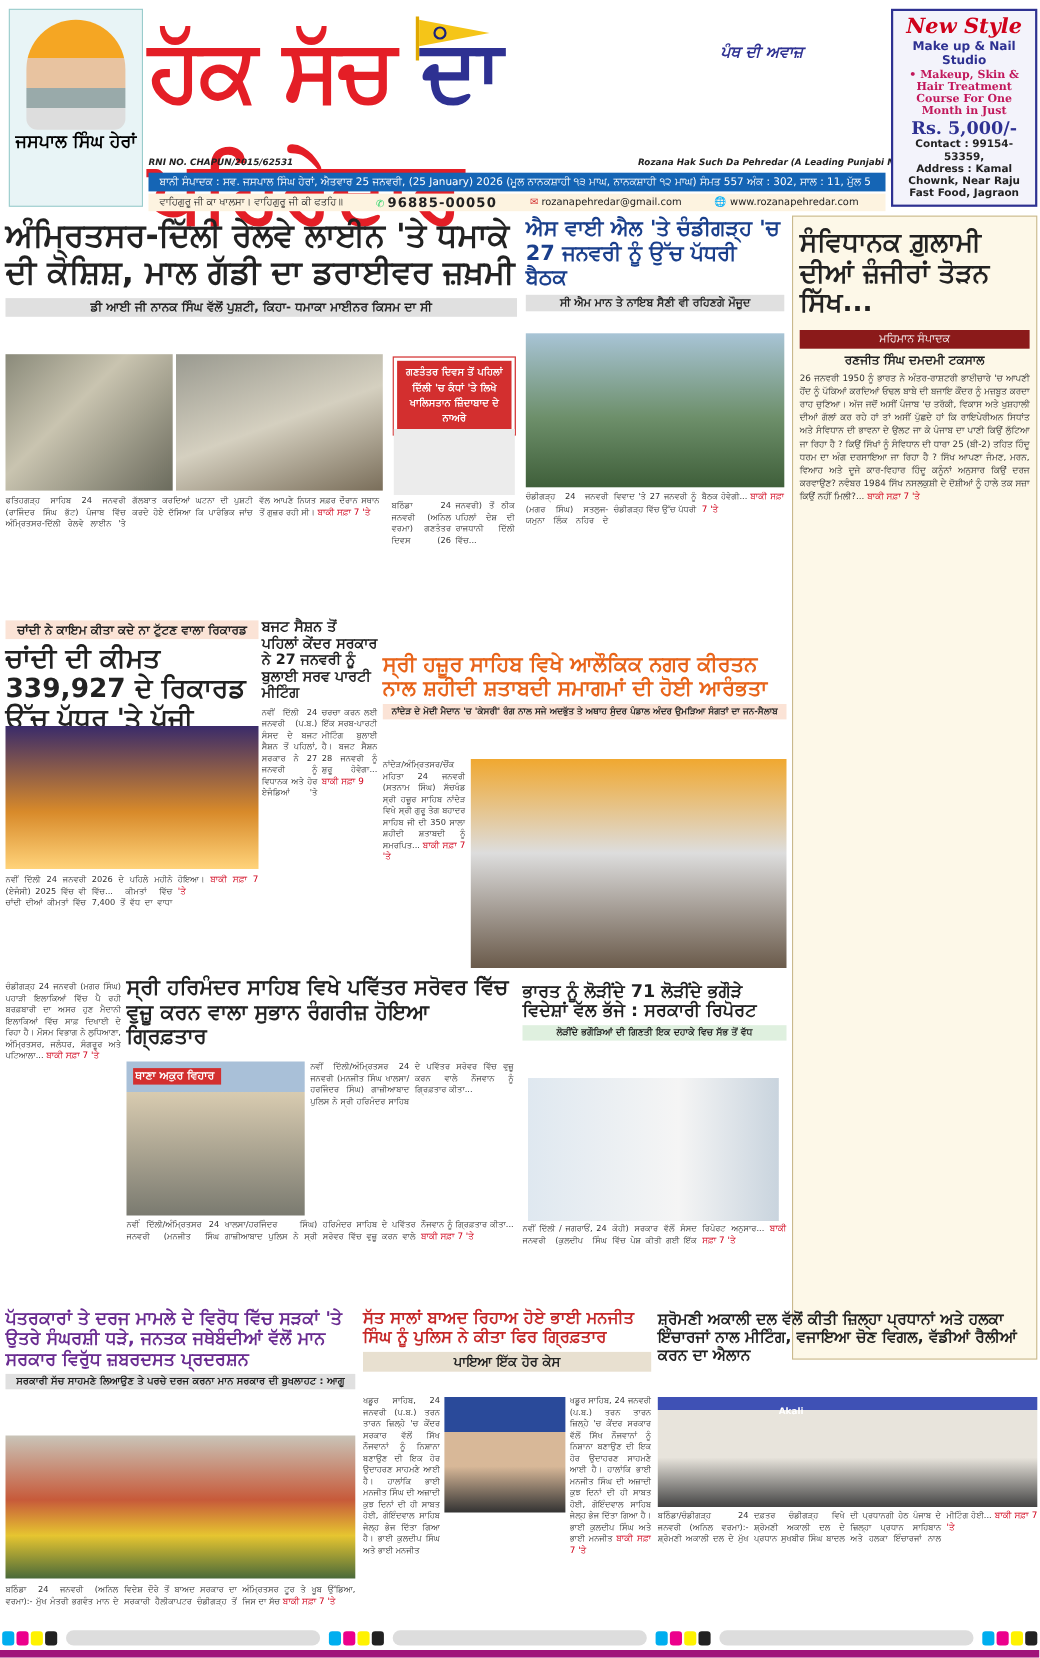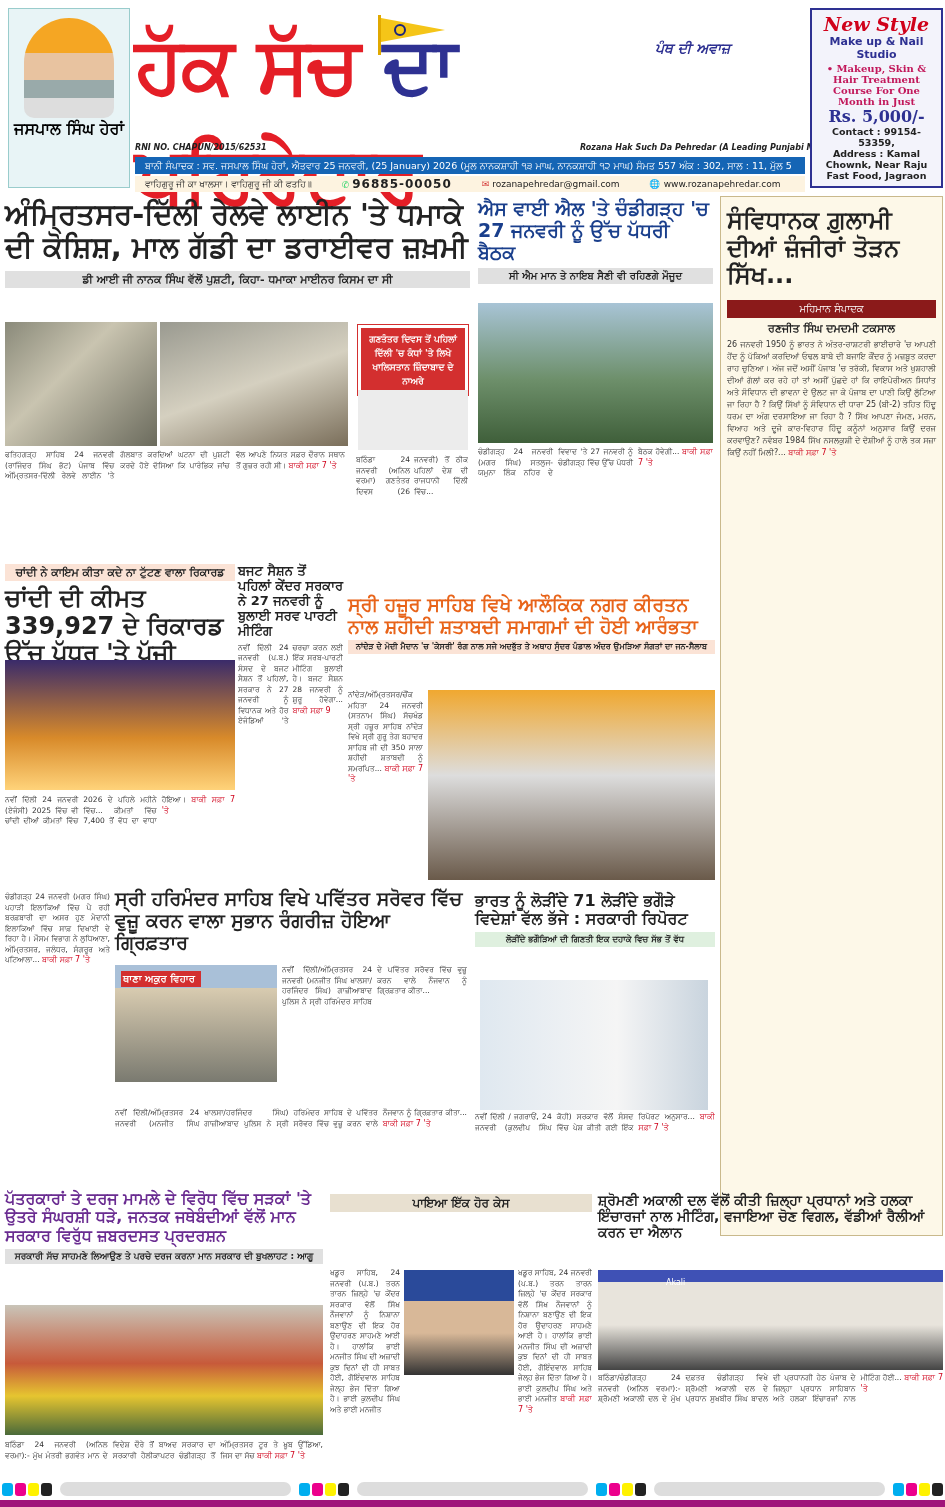--- a/index.html
+++ b/index.html
@@ -117,52 +117,53 @@
 <div class="abs body-text" style="left:348px;top:690px;width:75px;height:190px"><span>ਨਾਂਦੇੜ/ਅੰਮ੍ਰਿਤਸਰ/ਚੌਂਕ ਮਹਿਤਾ 24 ਜਨਵਰੀ (ਸਤਨਾਮ ਸਿੰਘ) ਸੱਚਖੰਡ ਸ੍ਰੀ ਹਜ਼ੂਰ ਸਾਹਿਬ ਨਾਂਦੇੜ ਵਿਖੇ ਸ੍ਰੀ ਗੁਰੂ ਤੇਗ ਬਹਾਦਰ ਸਾਹਿਬ ਜੀ ਦੀ 350 ਸਾਲਾ ਸ਼ਹੀਦੀ ਸ਼ਤਾਬਦੀ ਨੂੰ ਸਮਰਪਿਤ...</span> <span class="cont">ਬਾਕੀ ਸਫ਼ਾ 7 'ਤੇ</span></div>
 <div class="abs photo" style="left:428px;top:690px;width:287px;height:190px;background:linear-gradient(#f0a830,#ddd 45%,#6a5a4a)"></div>
 
 <div class="abs" style="left:5px;top:888px;width:105px">
   <div class="body-text" style="height:225px;margin-top:4px"><span>ਚੰਡੀਗੜ੍ਹ 24 ਜਨਵਰੀ (ਮਗਰ ਸਿੰਘ) ਪਹਾੜੀ ਇਲਾਕਿਆਂ ਵਿੱਚ ਪੈ ਰਹੀ ਬਰਫ਼ਬਾਰੀ ਦਾ ਅਸਰ ਹੁਣ ਮੈਦਾਨੀ ਇਲਾਕਿਆਂ ਵਿੱਚ ਸਾਫ਼ ਦਿਖਾਈ ਦੇ ਰਿਹਾ ਹੈ। ਮੌਸਮ ਵਿਭਾਗ ਨੇ ਲੁਧਿਆਣਾ, ਅੰਮ੍ਰਿਤਸਰ, ਜਲੰਧਰ, ਸੰਗਰੂਰ ਅਤੇ ਪਟਿਆਲਾ...</span> <span class="cont">ਬਾਕੀ ਸਫ਼ਾ 7 'ਤੇ</span></div>
 </div>
 
 <div class="abs" style="left:115px;top:888px;width:352px">
   <div class="hl" style="font-size:19px">ਸ੍ਰੀ ਹਰਿਮੰਦਰ ਸਾਹਿਬ ਵਿਖੇ ਪਵਿੱਤਰ ਸਰੋਵਰ ਵਿੱਚ ਵੁਜ਼ੂ ਕਰਨ ਵਾਲਾ ਸੁਭਾਨ ਰੰਗਰੀਜ਼ ਹੋਇਆ ਗ੍ਰਿਫ਼ਤਾਰ</div>
 </div>
-<div class="abs photo" style="left:115px;top:965px;width:162px;height:117px;background:linear-gradient(#a9c0d8 0 20%,#d8cbb0 20%,#7a7a70)">
+<div class="abs photo" style="left:115px;top:965px;width:162px;height:140px;background:linear-gradient(#a9c0d8 0 20%,#d8cbb0 20%,#7a7a70)">
   <div style="background:#d32f2f;color:#fff;font-size:10px;font-weight:bold;padding:2px;width:80px;margin:6px">ਥਾਣਾ ਅਕੁਰ ਵਿਹਾਰ</div>
 </div>
 <div class="abs body-text" style="left:282px;top:965px;width:185px;height:140px;column-count:2;column-gap:5px">ਨਵੀਂ ਦਿੱਲੀ/ਅੰਮ੍ਰਿਤਸਰ 24 ਜਨਵਰੀ (ਮਨਜੀਤ ਸਿੰਘ ਖਾਲਸਾ/ਹਰਜਿੰਦਰ ਸਿੰਘ) ਗਾਜ਼ੀਆਬਾਦ ਪੁਲਿਸ ਨੇ ਸ੍ਰੀ ਹਰਿਮੰਦਰ ਸਾਹਿਬ ਦੇ ਪਵਿੱਤਰ ਸਰੋਵਰ ਵਿੱਚ ਵੁਜ਼ੂ ਕਰਨ ਵਾਲੇ ਨੌਜਵਾਨ ਨੂੰ ਗ੍ਰਿਫ਼ਤਾਰ ਕੀਤਾ...</div>
 <div class="abs body-text" style="left:115px;top:1108px;width:352px;height:65px;column-count:4;column-gap:5px"><span>ਨਵੀਂ ਦਿੱਲੀ/ਅੰਮ੍ਰਿਤਸਰ 24 ਜਨਵਰੀ (ਮਨਜੀਤ ਸਿੰਘ ਖਾਲਸਾ/ਹਰਜਿੰਦਰ ਸਿੰਘ) ਗਾਜ਼ੀਆਬਾਦ ਪੁਲਿਸ ਨੇ ਸ੍ਰੀ ਹਰਿਮੰਦਰ ਸਾਹਿਬ ਦੇ ਪਵਿੱਤਰ ਸਰੋਵਰ ਵਿੱਚ ਵੁਜ਼ੂ ਕਰਨ ਵਾਲੇ ਨੌਜਵਾਨ ਨੂੰ ਗ੍ਰਿਫ਼ਤਾਰ ਕੀਤਾ...</span> <span class="cont">ਬਾਕੀ ਸਫ਼ਾ 7 'ਤੇ</span></div>
 
 <div class="abs" style="left:475px;top:892px;width:240px">
   <div class="hl" style="font-size:16px">ਭਾਰਤ ਨੂੰ ਲੋੜੀਂਦੇ 71 ਲੋੜੀਂਦੇ ਭਗੌੜੇ ਵਿਦੇਸ਼ਾਂ ਵੱਲ ਭੱਜੇ : ਸਰਕਾਰੀ ਰਿਪੋਰਟ</div>
   <div class="sub-strip" style="background:#dff0df;font-size:8.5px;margin-top:3px">ਲੋੜੀਂਦੇ ਭਗੌੜਿਆਂ ਦੀ ਗਿਣਤੀ ਇਕ ਦਹਾਕੇ ਵਿਚ ਸੱਭ ਤੋਂ ਵੱਧ</div>
 </div>
 <div class="abs photo" style="left:480px;top:980px;width:228px;height:130px;background:linear-gradient(90deg,#dfe8f0,#f5f5f5 60%,#c9d4de)"></div>
 <div class="abs body-text" style="left:475px;top:1112px;width:240px;height:65px;column-count:3;column-gap:5px"><span>ਨਵੀਂ ਦਿੱਲੀ / ਜਗਰਾਓਂ, 24 ਜਨਵਰੀ (ਕੁਲਦੀਪ ਸਿੰਘ ਕੋਹੀ) ਸਰਕਾਰ ਵੱਲੋਂ ਸੰਸਦ ਵਿੱਚ ਪੇਸ਼ ਕੀਤੀ ਗਈ ਇੱਕ ਰਿਪੋਰਟ ਅਨੁਸਾਰ...</span> <span class="cont">ਬਾਕੀ ਸਫ਼ਾ 7 'ਤੇ</span></div>
 
 <div class="abs" style="left:5px;top:1190px;width:318px">
   <div class="hl" style="font-size:16px;color:#6a2c91">ਪੱਤਰਕਾਰਾਂ ਤੇ ਦਰਜ ਮਾਮਲੇ ਦੇ ਵਿਰੋਧ ਵਿੱਚ ਸੜਕਾਂ 'ਤੇ ਉਤਰੇ ਸੰਘਰਸ਼ੀ ਧੜੇ, ਜਨਤਕ ਜਥੇਬੰਦੀਆਂ ਵੱਲੋਂ ਮਾਨ ਸਰਕਾਰ ਵਿਰੁੱਧ ਜ਼ਬਰਦਸਤ ਪ੍ਰਦਰਸ਼ਨ</div>
   <div class="sub-strip" style="font-size:9px;margin-top:4px">ਸਰਕਾਰੀ ਸੱਚ ਸਾਹਮਣੇ ਲਿਆਉਣ ਤੇ ਪਰਚੇ ਦਰਜ ਕਰਨਾ ਮਾਨ ਸਰਕਾਰ ਦੀ ਬੁਖਲਾਹਟ : ਆਗੂ</div>
 </div>
 <div class="abs photo" style="left:5px;top:1305px;width:318px;height:130px;background:linear-gradient(#c9c4b8,#c75a3a 45%,#e6c530 70%,#4a6a3a)"></div>
 <div class="abs body-text" style="left:5px;top:1440px;width:318px;height:30px;column-count:3;column-gap:5px"><span>ਬਠਿੰਡਾ 24 ਜਨਵਰੀ (ਅਨਿਲ ਵਰਮਾ):- ਮੁੱਖ ਮੰਤਰੀ ਭਗਵੰਤ ਮਾਨ ਦੇ ਵਿਦੇਸ਼ ਦੌਰੇ ਤੋਂ ਬਾਅਦ ਸਰਕਾਰ ਦਾ ਸਰਕਾਰੀ ਹੈਲੀਕਾਪਟਰ ਚੰਡੀਗੜ੍ਹ ਤੋਂ ਅੰਮ੍ਰਿਤਸਰ ਟੂਰ ਤੇ ਖੂਬ ਉੱਡਿਆ, ਜਿਸ ਦਾ ਸੱਚ</span> <span class="cont">ਬਾਕੀ ਸਫ਼ਾ 7 'ਤੇ</span></div>
 
 <div class="abs" style="left:330px;top:1190px;width:262px">
+  <div class="hl" style="font-size:15px;color:#c62828">ਸੱਤ ਸਾਲਾਂ ਬਾਅਦ ਰਿਹਾਅ ਹੋਏ ਭਾਈ ਮਨਜੀਤ ਸਿੰਘ ਨੂੰ ਪੁਲਿਸ ਨੇ ਕੀਤਾ ਫਿਰ ਗ੍ਰਿਫ਼ਤਾਰ</div>
   <div class="sub-strip" style="background:#e8e0d0;font-size:12px;margin-top:4px">ਪਾਇਆ ਇੱਕ ਹੋਰ ਕੇਸ</div>
 </div>
 <div class="abs body-text" style="left:330px;top:1268px;width:70px;height:160px">ਖਡੂਰ ਸਾਹਿਬ, 24 ਜਨਵਰੀ (ਪ.ਬ.) ਤਰਨ ਤਾਰਨ ਜ਼ਿਲ੍ਹੇ 'ਚ ਕੇਂਦਰ ਸਰਕਾਰ ਵੱਲੋਂ ਸਿੱਖ ਨੌਜਵਾਨਾਂ ਨੂੰ ਨਿਸ਼ਾਨਾ ਬਣਾਉਣ ਦੀ ਇਕ ਹੋਰ ਉਦਾਹਰਣ ਸਾਹਮਣੇ ਆਈ ਹੈ। ਹਾਲਾਂਕਿ ਭਾਈ ਮਨਜੀਤ ਸਿੰਘ ਦੀ ਅਜ਼ਾਦੀ ਕੁਝ ਦਿਨਾਂ ਦੀ ਹੀ ਸਾਬਤ ਹੋਈ, ਗੋਇੰਦਵਾਲ ਸਾਹਿਬ ਜੇਲ੍ਹ ਭੇਜ ਦਿੱਤਾ ਗਿਆ ਹੈ। ਭਾਈ ਕੁਲਦੀਪ ਸਿੰਘ ਅਤੇ ਭਾਈ ਮਨਜੀਤ</div>
 <div class="abs photo" style="left:404px;top:1270px;width:110px;height:105px;background:linear-gradient(#2a4a9a 0 30%,#d8b898 30% 60%,#333)"></div>
 <div class="abs body-text" style="left:518px;top:1268px;width:74px;height:160px"><span>ਖਡੂਰ ਸਾਹਿਬ, 24 ਜਨਵਰੀ (ਪ.ਬ.) ਤਰਨ ਤਾਰਨ ਜ਼ਿਲ੍ਹੇ 'ਚ ਕੇਂਦਰ ਸਰਕਾਰ ਵੱਲੋਂ ਸਿੱਖ ਨੌਜਵਾਨਾਂ ਨੂੰ ਨਿਸ਼ਾਨਾ ਬਣਾਉਣ ਦੀ ਇਕ ਹੋਰ ਉਦਾਹਰਣ ਸਾਹਮਣੇ ਆਈ ਹੈ। ਹਾਲਾਂਕਿ ਭਾਈ ਮਨਜੀਤ ਸਿੰਘ ਦੀ ਅਜ਼ਾਦੀ ਕੁਝ ਦਿਨਾਂ ਦੀ ਹੀ ਸਾਬਤ ਹੋਈ, ਗੋਇੰਦਵਾਲ ਸਾਹਿਬ ਜੇਲ੍ਹ ਭੇਜ ਦਿੱਤਾ ਗਿਆ ਹੈ। ਭਾਈ ਕੁਲਦੀਪ ਸਿੰਘ ਅਤੇ ਭਾਈ ਮਨਜੀਤ</span> <span class="cont">ਬਾਕੀ ਸਫ਼ਾ 7 'ਤੇ</span></div>
 
 <div class="abs" style="left:598px;top:1192px;width:345px">
   <div class="hl" style="font-size:14px">ਸ਼੍ਰੋਮਣੀ ਅਕਾਲੀ ਦਲ ਵੱਲੋਂ ਕੀਤੀ ਜ਼ਿਲ੍ਹਾ ਪ੍ਰਧਾਨਾਂ ਅਤੇ ਹਲਕਾ ਇੰਚਾਰਜਾਂ ਨਾਲ ਮੀਟਿੰਗ, ਵਜਾਇਆ ਚੋਣ ਵਿਗਲ, ਵੱਡੀਆਂ ਰੈਲੀਆਂ ਕਰਨ ਦਾ ਐਲਾਨ</div>
 </div>
 <div class="abs photo" style="left:598px;top:1270px;width:345px;height:100px;background:linear-gradient(#3f51b5 0 12%,#e8e4dc 12% 55%,#444)">
-  <span style="color:#fff;font-size:8px;font-weight:normal;margin-left:68px">Akali</span>
+  <span style="color:#fff;font-size:8px;font-weight:bold;margin-left:110px">Akali</span>
 </div>
 <div class="abs body-text" style="left:598px;top:1373px;width:345px;height:100px;column-count:4;column-gap:5px"><span>ਬਠਿੰਡਾ/ਚੰਡੀਗੜ੍ਹ 24 ਜਨਵਰੀ (ਅਨਿਲ ਵਰਮਾ):- ਸ਼੍ਰੋਮਣੀ ਅਕਾਲੀ ਦਲ ਦੇ ਮੁੱਖ ਦਫ਼ਤਰ ਚੰਡੀਗੜ੍ਹ ਵਿਖੇ ਸ਼੍ਰੋਮਣੀ ਅਕਾਲੀ ਦਲ ਦੇ ਪ੍ਰਧਾਨ ਸੁਖਬੀਰ ਸਿੰਘ ਬਾਦਲ ਦੀ ਪ੍ਰਧਾਨਗੀ ਹੇਠ ਪੰਜਾਬ ਦੇ ਜ਼ਿਲ੍ਹਾ ਪ੍ਰਧਾਨ ਸਾਹਿਬਾਨ ਅਤੇ ਹਲਕਾ ਇੰਚਾਰਜਾਂ ਨਾਲ ਮੀਟਿੰਗ ਹੋਈ...</span> <span class="cont">ਬਾਕੀ ਸਫ਼ਾ 7 'ਤੇ</span></div>
 
 <div class="abs" style="left:0;top:1480px;width:945px;height:18px;display:flex;align-items:center;gap:8px;padding:0 2px">
   <div class="cmyk">
       <span style="background:#00aeef"></span>
       <span style="background:#ec008c"></span>
       <span style="background:#fff200"></span>
       <span style="background:#222"></span>
     </div>

